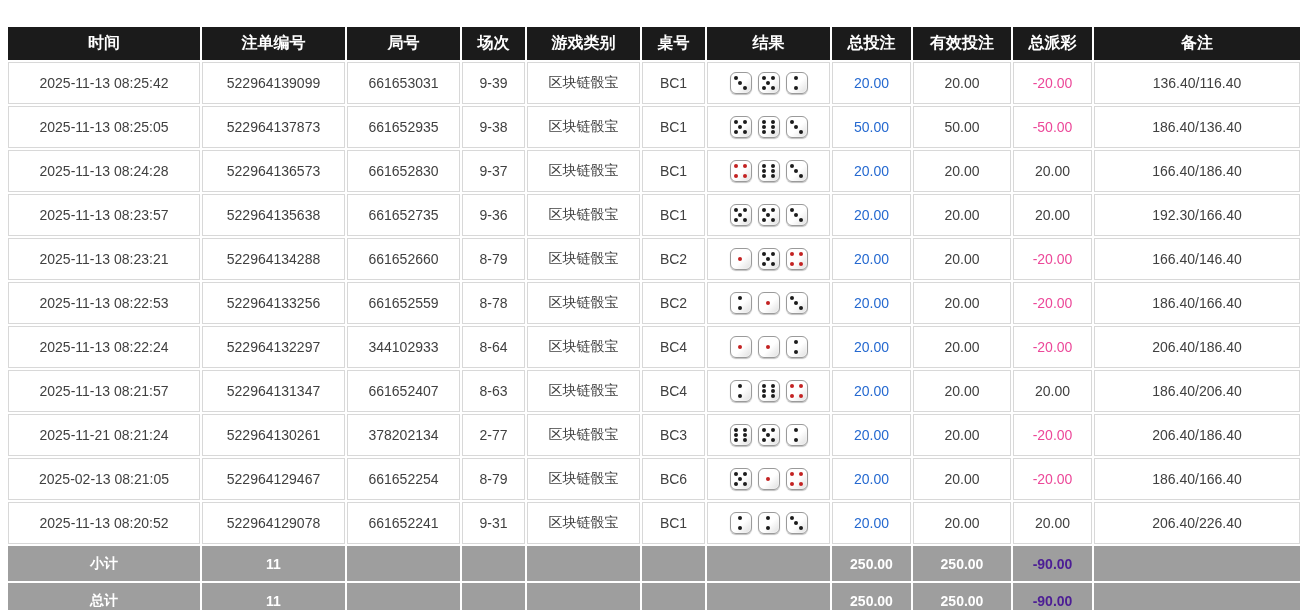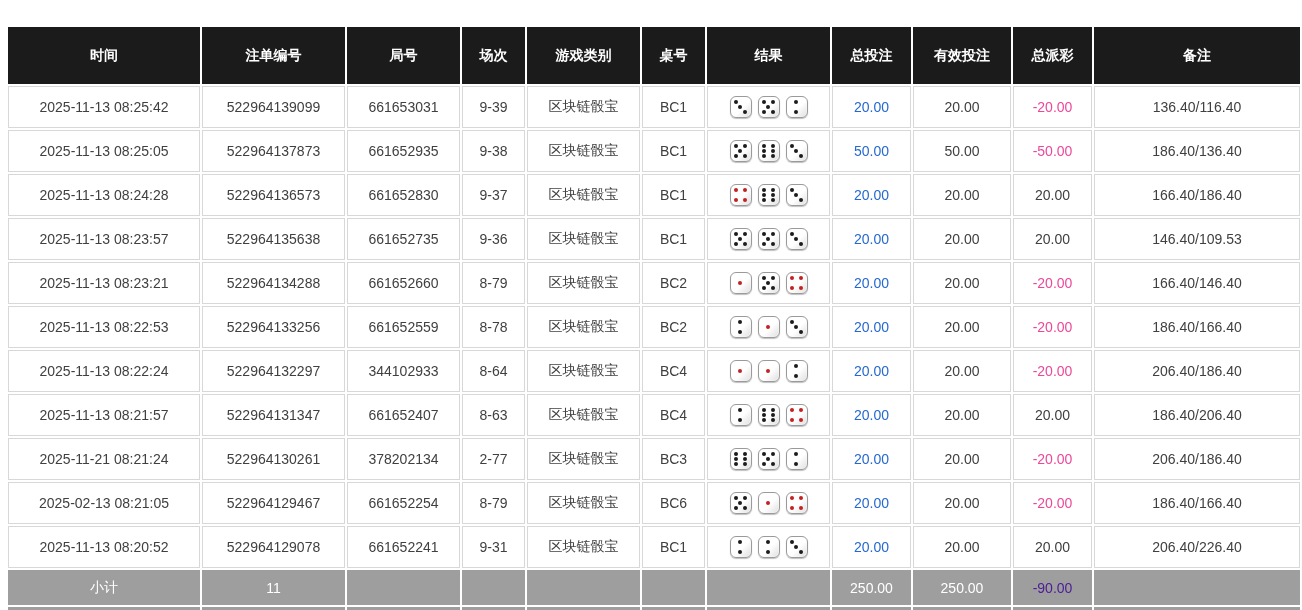--- a/index.html
+++ b/index.html
@@ -5,33 +5,33 @@
   html,body{margin:0;padding:0;background:#fff;}
   body{
     width:1302px;height:610px;position:relative;overflow:hidden;
     font-family:"Liberation Sans","DejaVu Sans",sans-serif;
   }
   table.records{
     position:absolute;left:6px;top:25px;width:1296px;
     border-collapse:separate;border-spacing:2px;table-layout:fixed;
   }
   th{
-    background:#1b1b1b;color:#fff;font-size:14px;font-weight:bold;
-    height:33px;padding:12px;text-align:center;
+    background:#1b1b1b;color:#fff;font-size:16px;font-weight:bold;
+    height:33px;padding:0;text-align:center;
   }
   td{
     border:1px solid #d8d8d8;background:#fff;color:#404040;
     font-size:14px;text-align:center;height:40px;padding:0 2px;
     overflow:hidden;white-space:nowrap;
   }
   td.blue{color:#2569d0;}
   td.neg{color:#ec4899;}
   tr.summary td{
     background:#9e9e9e;border-color:#9e9e9e;color:#fff;
-    font-weight:normal;height:33px;
+    font-weight:bold;height:33px;
   }
   tr.summary td.neg{color:#4c1d95;}
   
   .die{
     display:inline-grid;
     grid-template-columns:repeat(3,1fr);grid-template-rows:repeat(3,1fr);
     width:22px;height:22px;box-sizing:border-box;padding:3px;
     background:linear-gradient(135deg,#ffffff 55%,#dedede);
     border:1px solid #9a9a9a;border-radius:6px;
     box-shadow:0 1px 1px rgba(0,0,0,.25), inset 0 0 2px #fff;
@@ -236,21 +236,21 @@
             <span></span>
             <span class="pip"></span>
             <span></span>
             <span></span>
             <span></span>
             <span class="pip"></span>
           </span></td>
         <td class="blue">20.00</td>
         <td>20.00</td>
         <td>20.00</td>
-        <td>146.40/109.53</td>
+        <td>192.30/166.40</td>
       </tr>
       <tr>
         <td>2025-11-13 08:23:21</td>
         <td>522964134288</td>
         <td>661652660</td>
         <td>8-79</td>
         <td>区块链骰宝</td>
         <td>BC2</td>
         <td><span class="die">
             <span></span>

